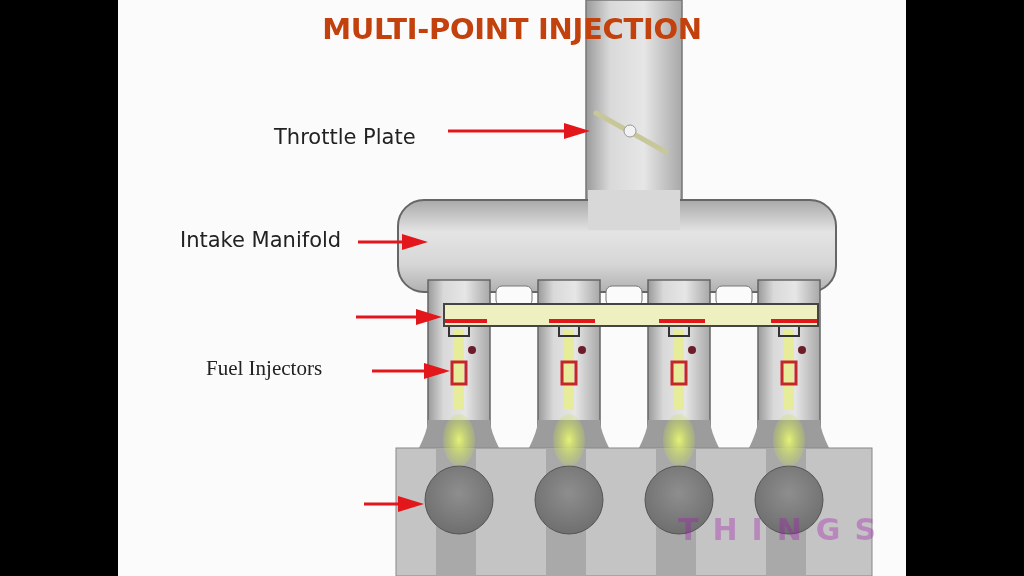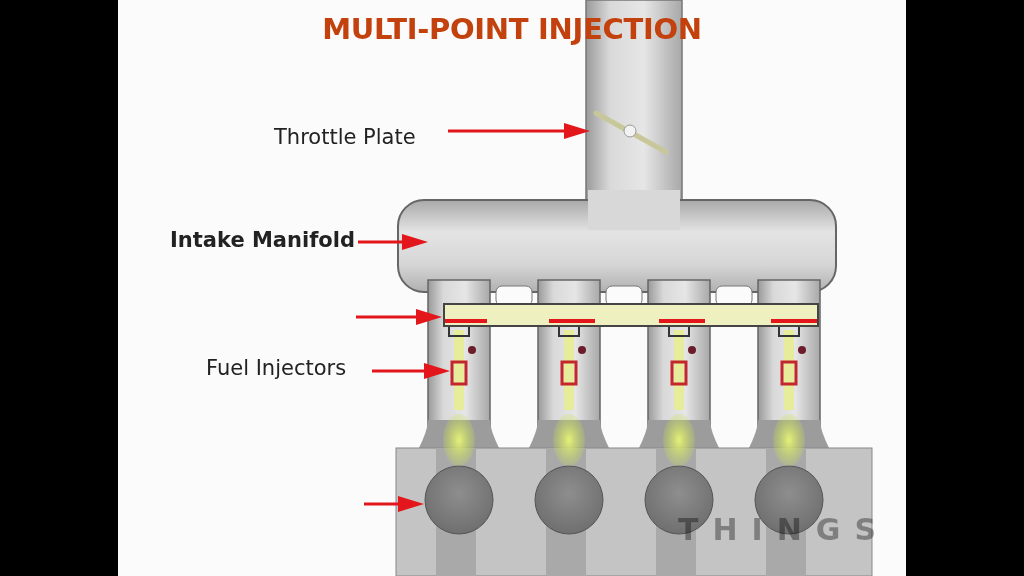--- a/index.html
+++ b/index.html
@@ -137,16 +137,16 @@
           <polygon points="306,363 332,371 306,379" stroke="none"></polygon>
         </g>
       <g>
           <line x1="246" y1="504" x2="284" y2="504" stroke-width="3"></line>
           <polygon points="280,496 306,504 280,512" stroke="none"></polygon>
         </g>
     </g>
   </svg>
 
   <div class="lbl" style="left:156px;top:125px;">Throttle Plate</div>
-  <div class="lbl" style="left:52px;top:228px;font-weight:bold;">Intake Manifold</div>
-  <div class="lbl" style="left:88px;top:356px;">Fuel Injectors</div>
-  <div style="position:absolute;left:560px;top:512px;font-size:30px;letter-spacing:14px;color:#000000;opacity:0.35;font-weight:bold;z-index:4;">THINGS</div>
+  <div class="lbl" style="left:62px;top:228px;">Intake Manifold</div>
+  <div class="lbl" style="left:88px;top:356px;font-family:Liberation Serif, serif;">Fuel Injectors</div>
+  <div style="position:absolute;left:560px;top:512px;font-size:30px;letter-spacing:14px;color:#a21caf;opacity:0.35;font-weight:bold;z-index:4;">THINGS</div>
 </div>
 
 </body></html>

